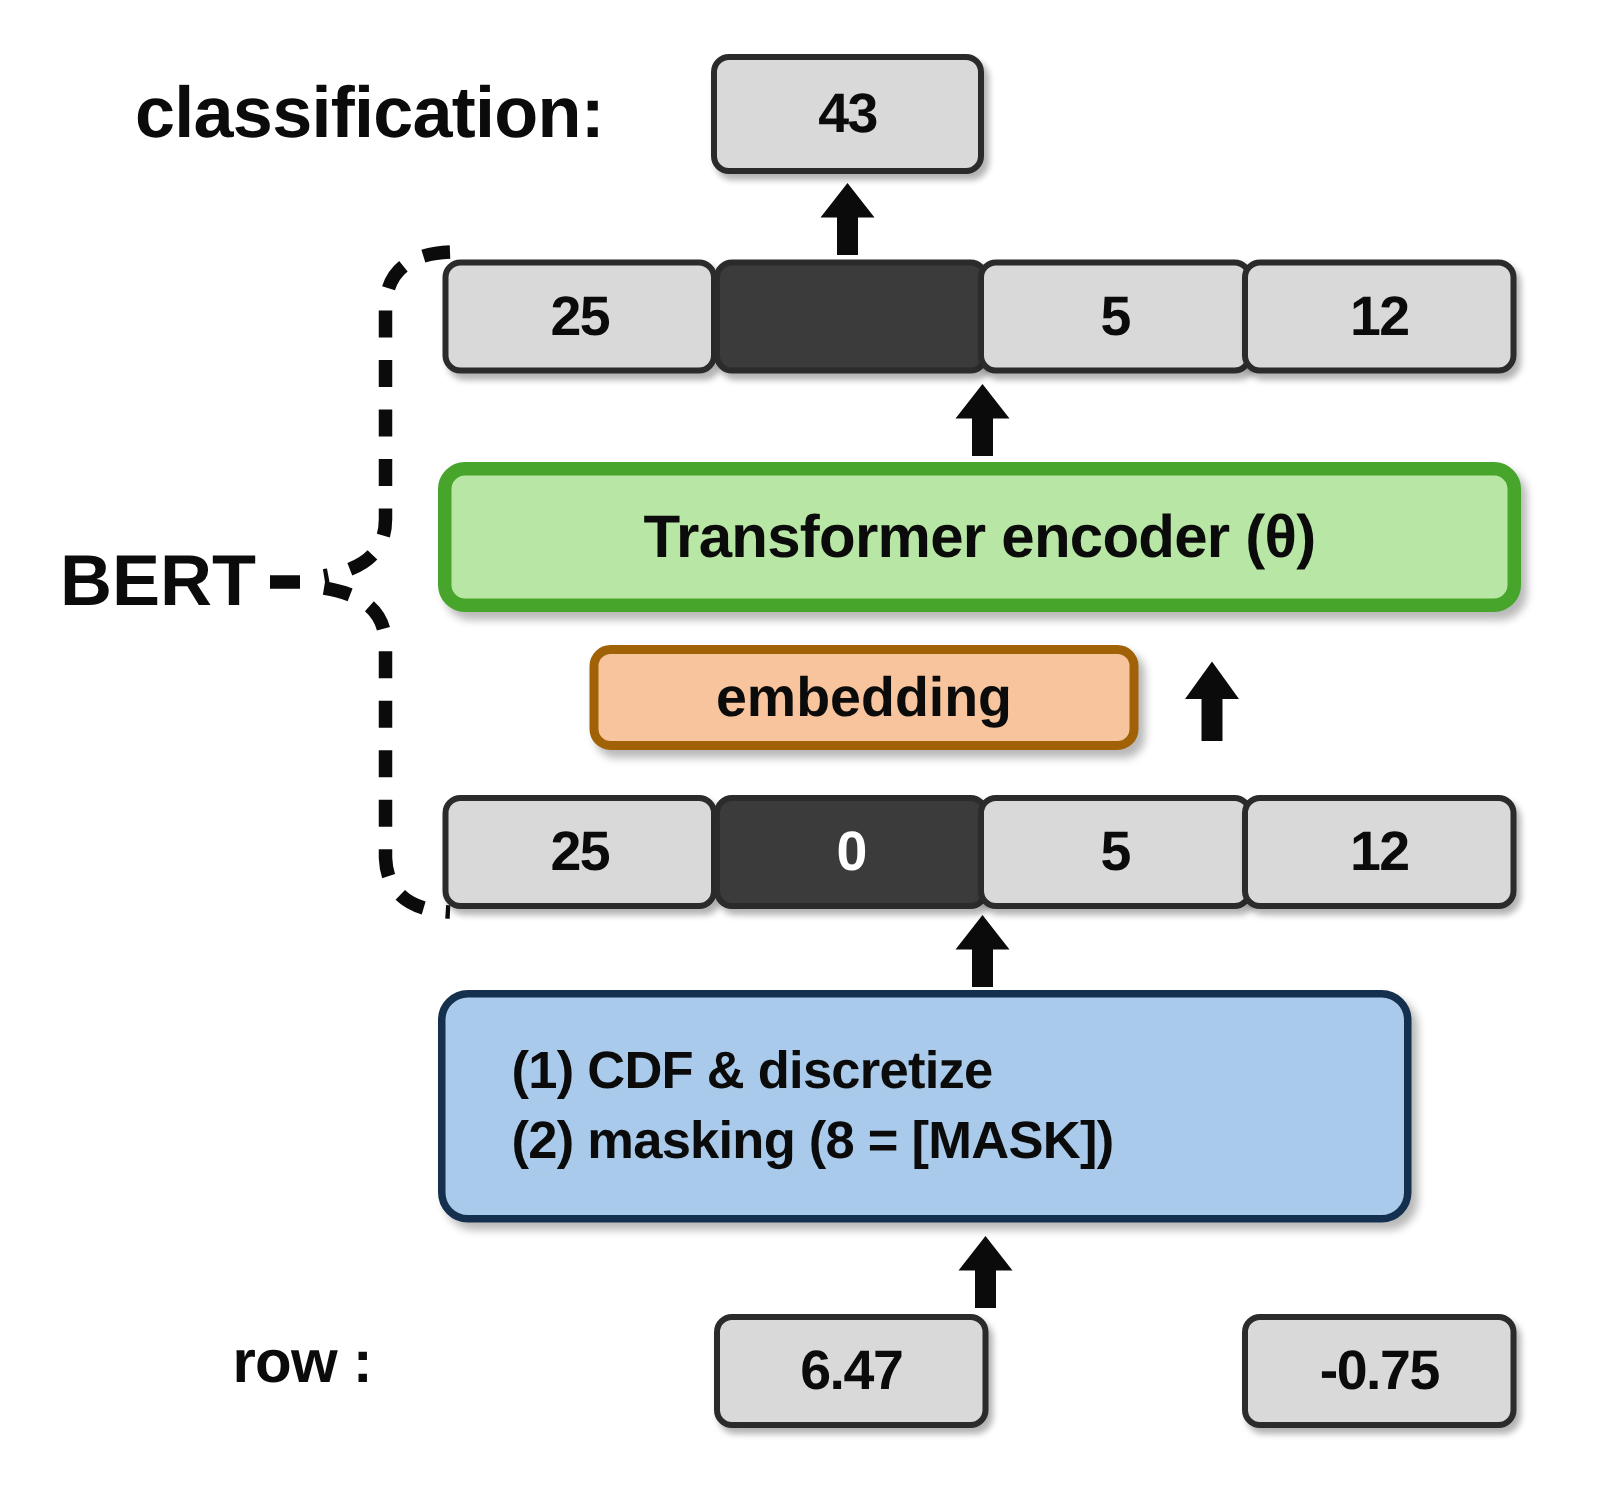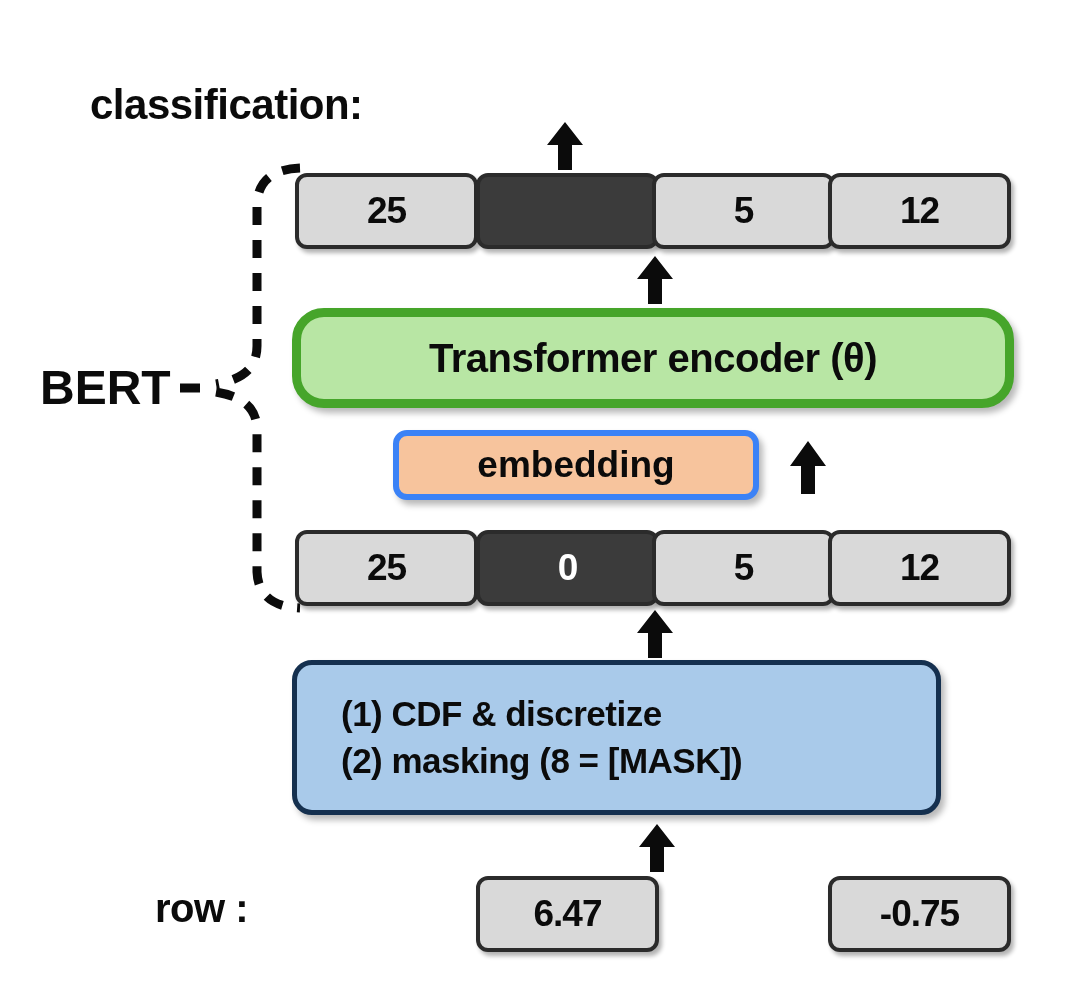--- a/index.html
+++ b/index.html
@@ -59,28 +59,28 @@
     display: flex;
     align-items: center;
     justify-content: flex-start;
     font-weight: bold;
     color: #0b0b0b;
     box-shadow: 4px 5px 6px rgba(0,0,0,0.28);
   }
   .greenbox {
     background: #b8e6a4;
     border: 9px solid #46a52a;
-    border-radius: 32px;
+    border-radius: 18px;
     justify-content: center;
     font-size: 40px;
     letter-spacing: -0.5px;
   }
   .orangebox {
     background: #f7c49d;
-    border: 6px solid #3b82f6;
+    border: 6px solid #a16207;
     border-radius: 14px;
     justify-content: center;
     font-size: 37px;
   }
   .bluebox {
     background: #a9caea;
     border: 5px solid #15304f;
     border-radius: 20px;
     flex-direction: column;
     align-items: flex-start;
@@ -96,22 +96,23 @@
   .arrow { position: absolute; }
 
   
   .brace { position: absolute; }
 </style>
 </head>
 <body>
 
 <div id="stage">
 
-  <div class="abs label" style="left:90px; top:48px; font-size:42px;margin-top:33px;">classification:</div>
+  <div class="abs label" style="left:90px; top:48px; font-size:48px;">classification:</div>
 
+  <div class="cell" style="left:474px; top:36px; width:182px; height:80px;">43</div>
 
   <svg class="arrow" style="left:540px; top:118px;" width="50" height="54" viewBox="0 0 50 54">
     <path d="M25 4 L43 27 L32 27 L32 52 L18 52 L18 27 L7 27 Z" fill="#0b0b0b"></path>
   </svg>
 
   <div class="cell" style="left:295px; top:173px; width:183px; height:76px;">25</div>
   <div class="cell masked" style="left:476px; top:173px; width:183px; height:76px;"></div>
   <div class="cell" style="left:652px; top:173px; width:183px; height:76px;">5</div>
   <div class="cell" style="left:828px; top:173px; width:183px; height:76px;">12</div>
 

